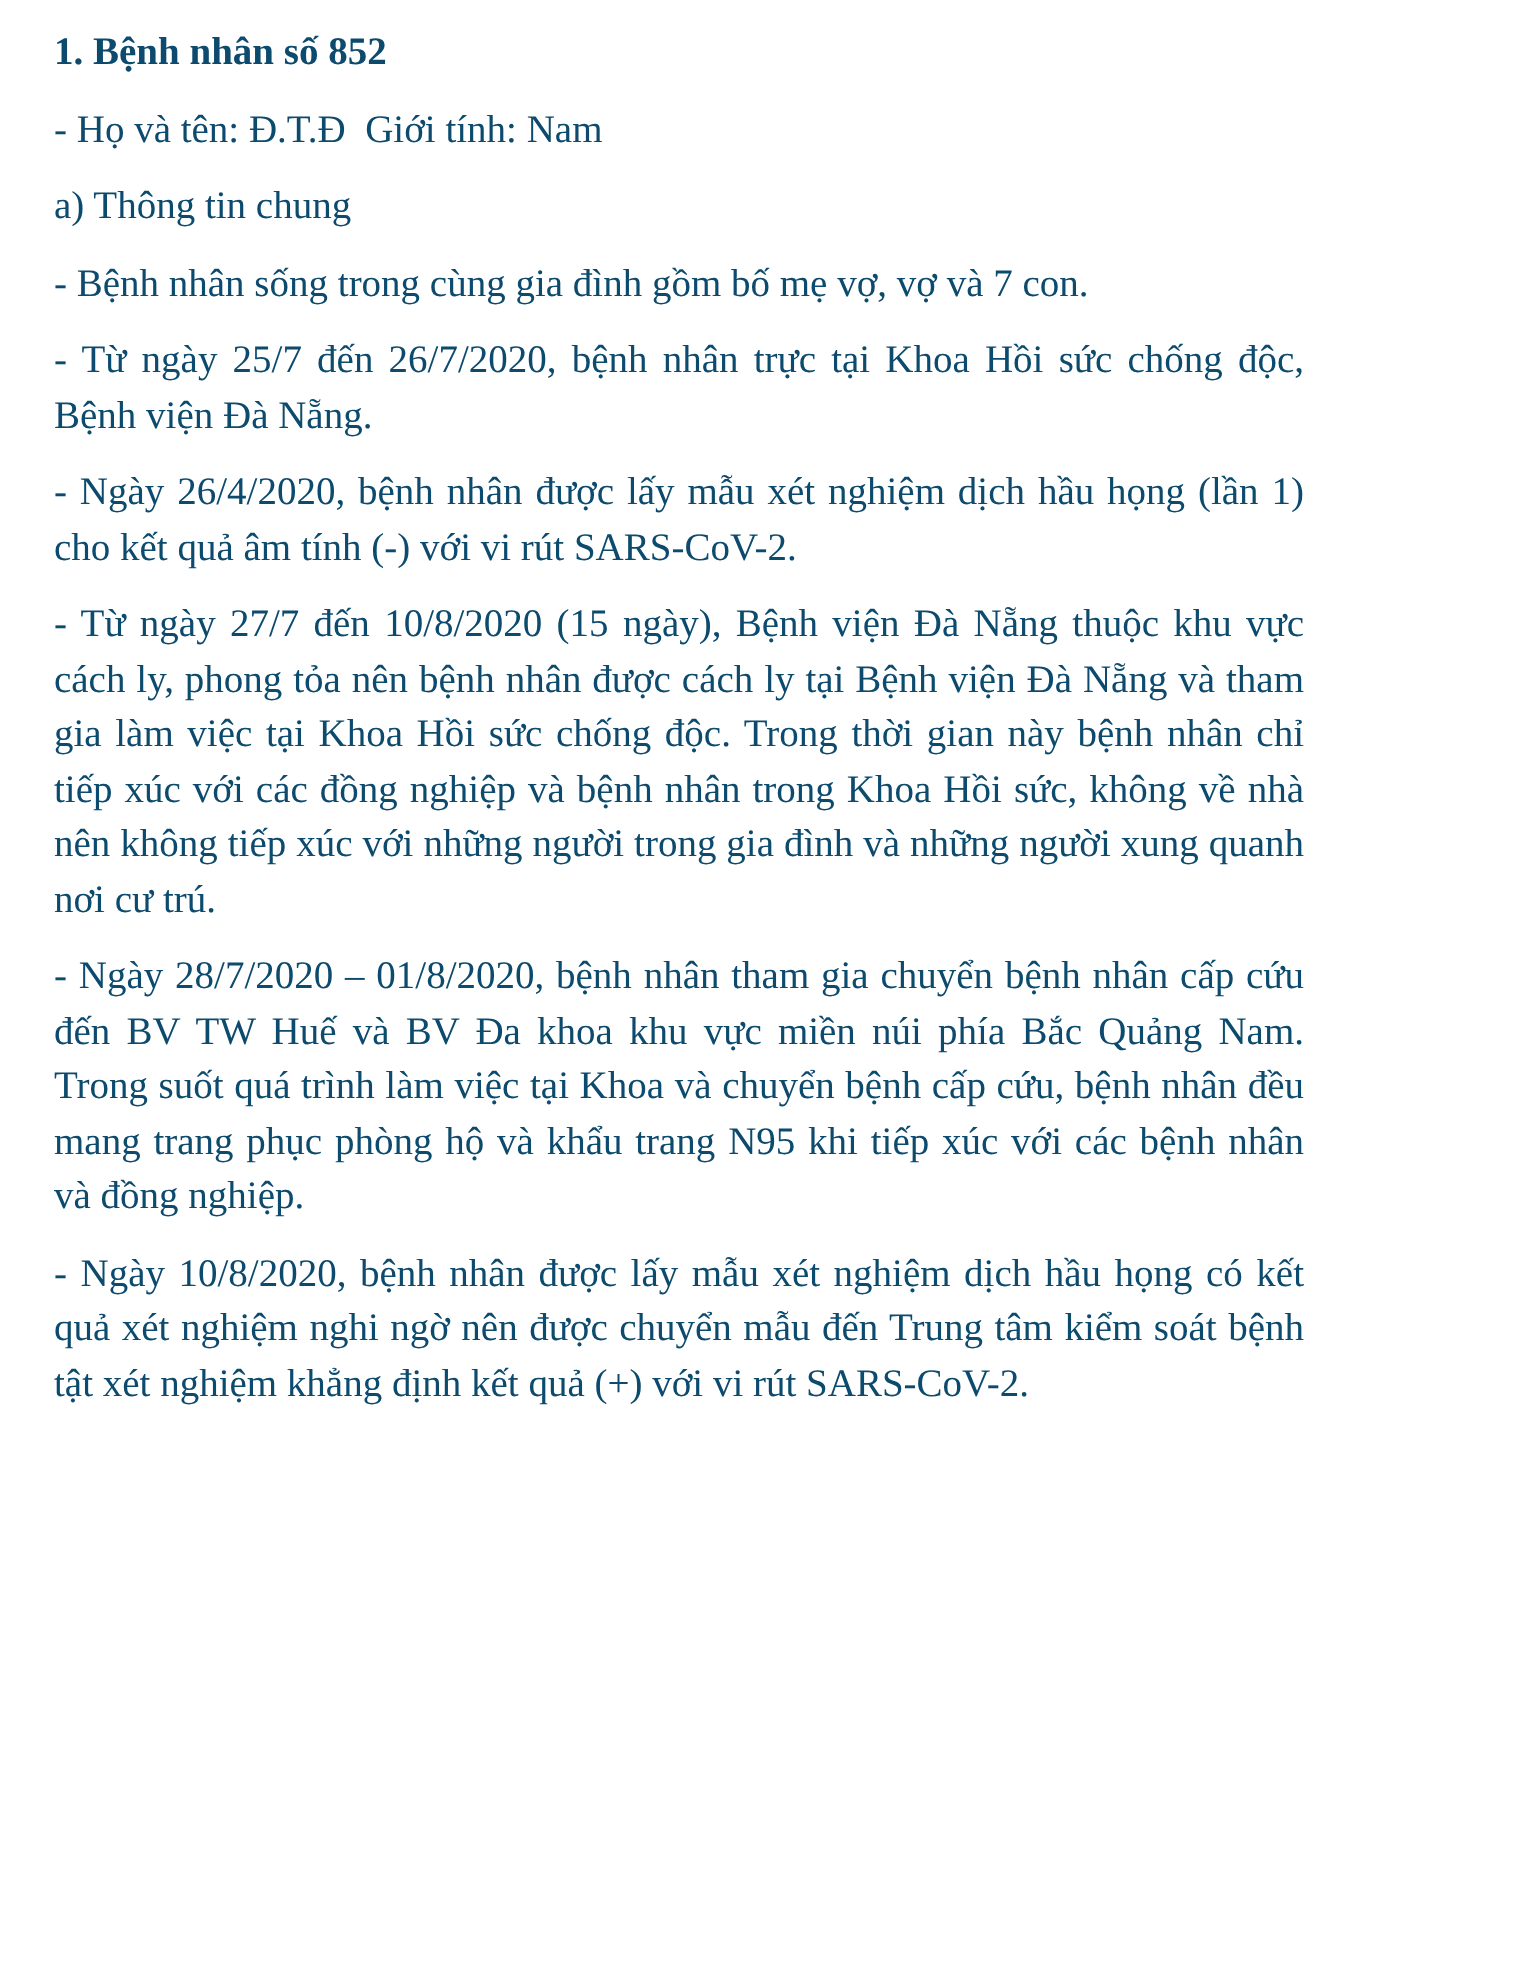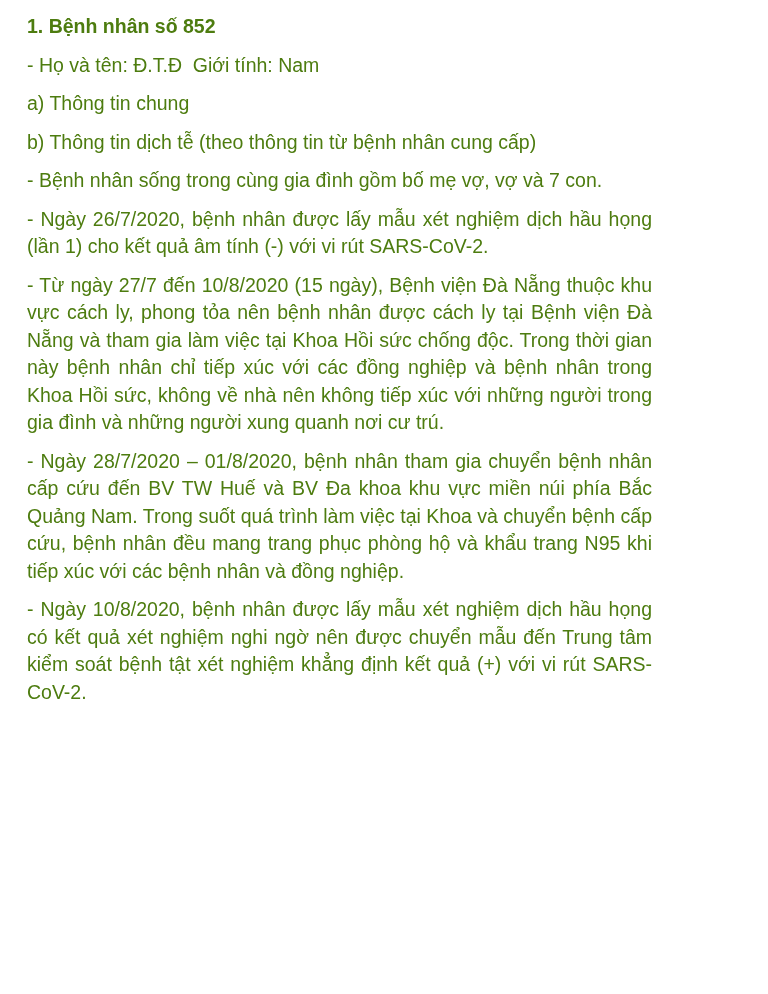--- a/index.html
+++ b/index.html
@@ -6,22 +6,22 @@
     margin: 0;
     padding: 0;
     background: #ffffff;
   }
   .page {
     width: 680px;
     min-height: 994px;
     box-sizing: border-box;
     padding: 13px 28px 20px 27px;
     background: #ffffff;
-    color: #4d7c0f;
-    font-family: Liberation Sans, sans-serif;
+    color: #0c4a6e;
+    font-family: Liberation Serif, serif;
     font-size: 19.5px;
     line-height: 27.5px;
   }
   .doc-title {
     font-size: 19.5px;
     font-weight: bold;
     margin: 0 0 11px 0;
     text-align: left;
   }
   .para {
@@ -32,19 +32,19 @@
     margin-bottom: 16px;
   }
 </style>
 </head>
 <body>
 
 <div class="page">
   <h1 class="doc-title">1. Bệnh nhân số 852</h1>
   <p class="para">- Họ và tên: Đ.T.Đ&nbsp; Giới tính: Nam</p>
   <p class="para">a) Thông tin chung</p>
-  <p class="para">b) Thông tin dịch tễ (theo thông tin từ bệnh nhân cung cấp)</p>
   <p class="para">- Bệnh nhân sống trong cùng gia đình gồm bố mẹ vợ, vợ và 7 con.</p>
-  <p class="para">- Ngày 26/7/2020, bệnh nhân được lấy mẫu xét nghiệm dịch hầu họng (lần 1) cho kết quả âm tính (-) với vi rút SARS-CoV-2.</p>
+  <p class="para">- Từ ngày 25/7 đến 26/7/2020, bệnh nhân trực tại Khoa Hồi sức chống độc, Bệnh viện Đà Nẵng.</p>
+  <p class="para">- Ngày 26/4/2020, bệnh nhân được lấy mẫu xét nghiệm dịch hầu họng (lần 1) cho kết quả âm tính (-) với vi rút SARS-CoV-2.</p>
   <p class="para">- Từ ngày 27/7 đến 10/8/2020 (15 ngày), Bệnh viện Đà Nẵng thuộc khu vực cách ly, phong tỏa nên bệnh nhân được cách ly tại Bệnh viện Đà Nẵng và tham gia làm việc tại Khoa Hồi sức chống độc. Trong thời gian này bệnh nhân chỉ tiếp xúc với các đồng nghiệp và bệnh nhân trong Khoa Hồi sức, không về nhà nên không tiếp xúc với những người trong gia đình và những người xung quanh nơi cư trú.</p>
   <p class="para">- Ngày 28/7/2020 – 01/8/2020, bệnh nhân tham gia chuyển bệnh nhân cấp cứu đến BV TW Huế và BV Đa khoa khu vực miền núi phía Bắc Quảng Nam. Trong suốt quá trình làm việc tại Khoa và chuyển bệnh cấp cứu, bệnh nhân đều mang trang phục phòng hộ và khẩu trang N95 khi tiếp xúc với các bệnh nhân và đồng nghiệp.</p>
   <p class="para">- Ngày 10/8/2020, bệnh nhân được lấy mẫu xét nghiệm dịch hầu họng có kết quả xét nghiệm nghi ngờ nên được chuyển mẫu đến Trung tâm kiểm soát bệnh tật xét nghiệm khẳng định kết quả (+) với vi rút SARS-CoV-2.</p>
 </div>
 
 </body></html>

